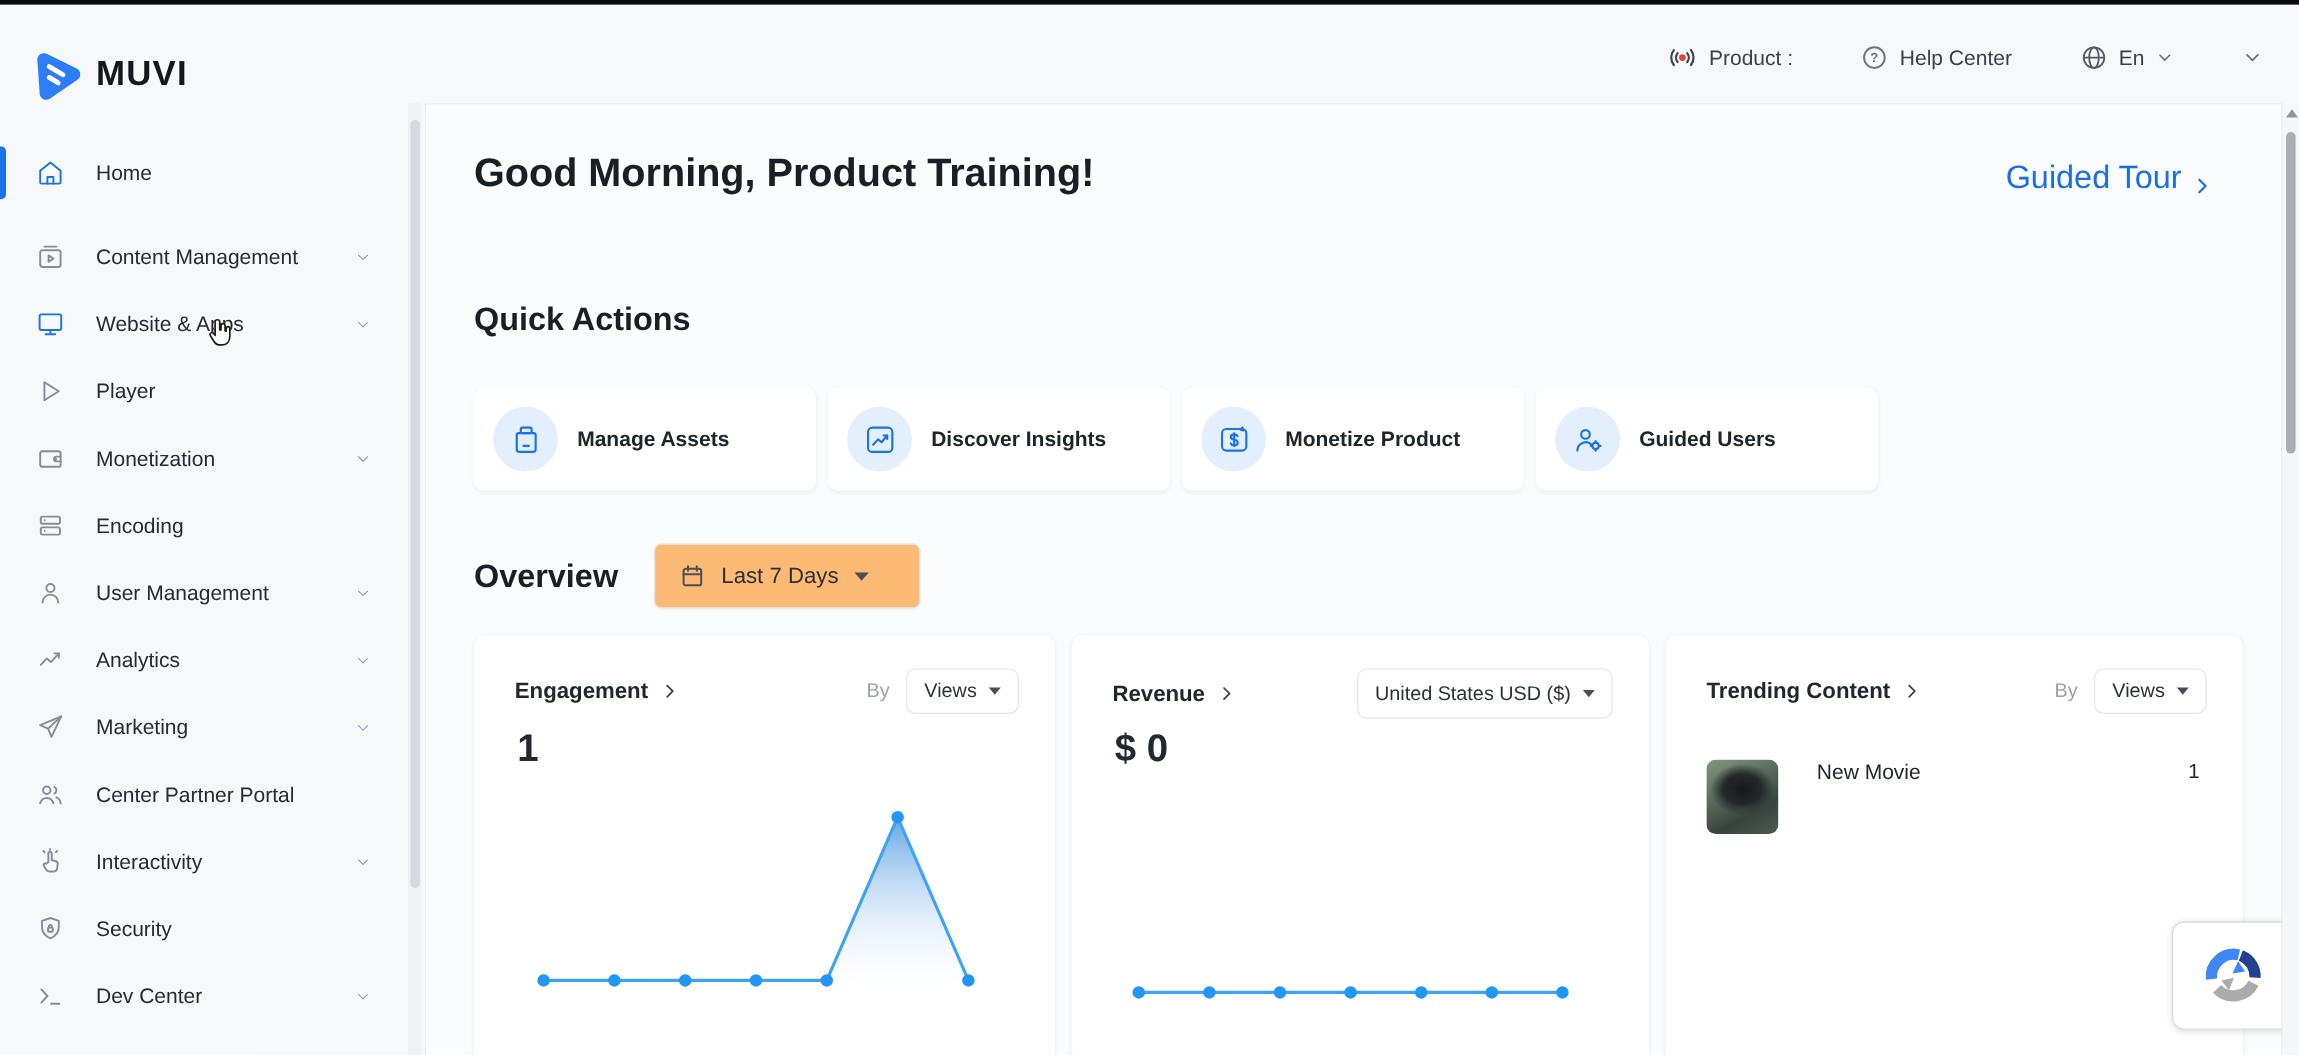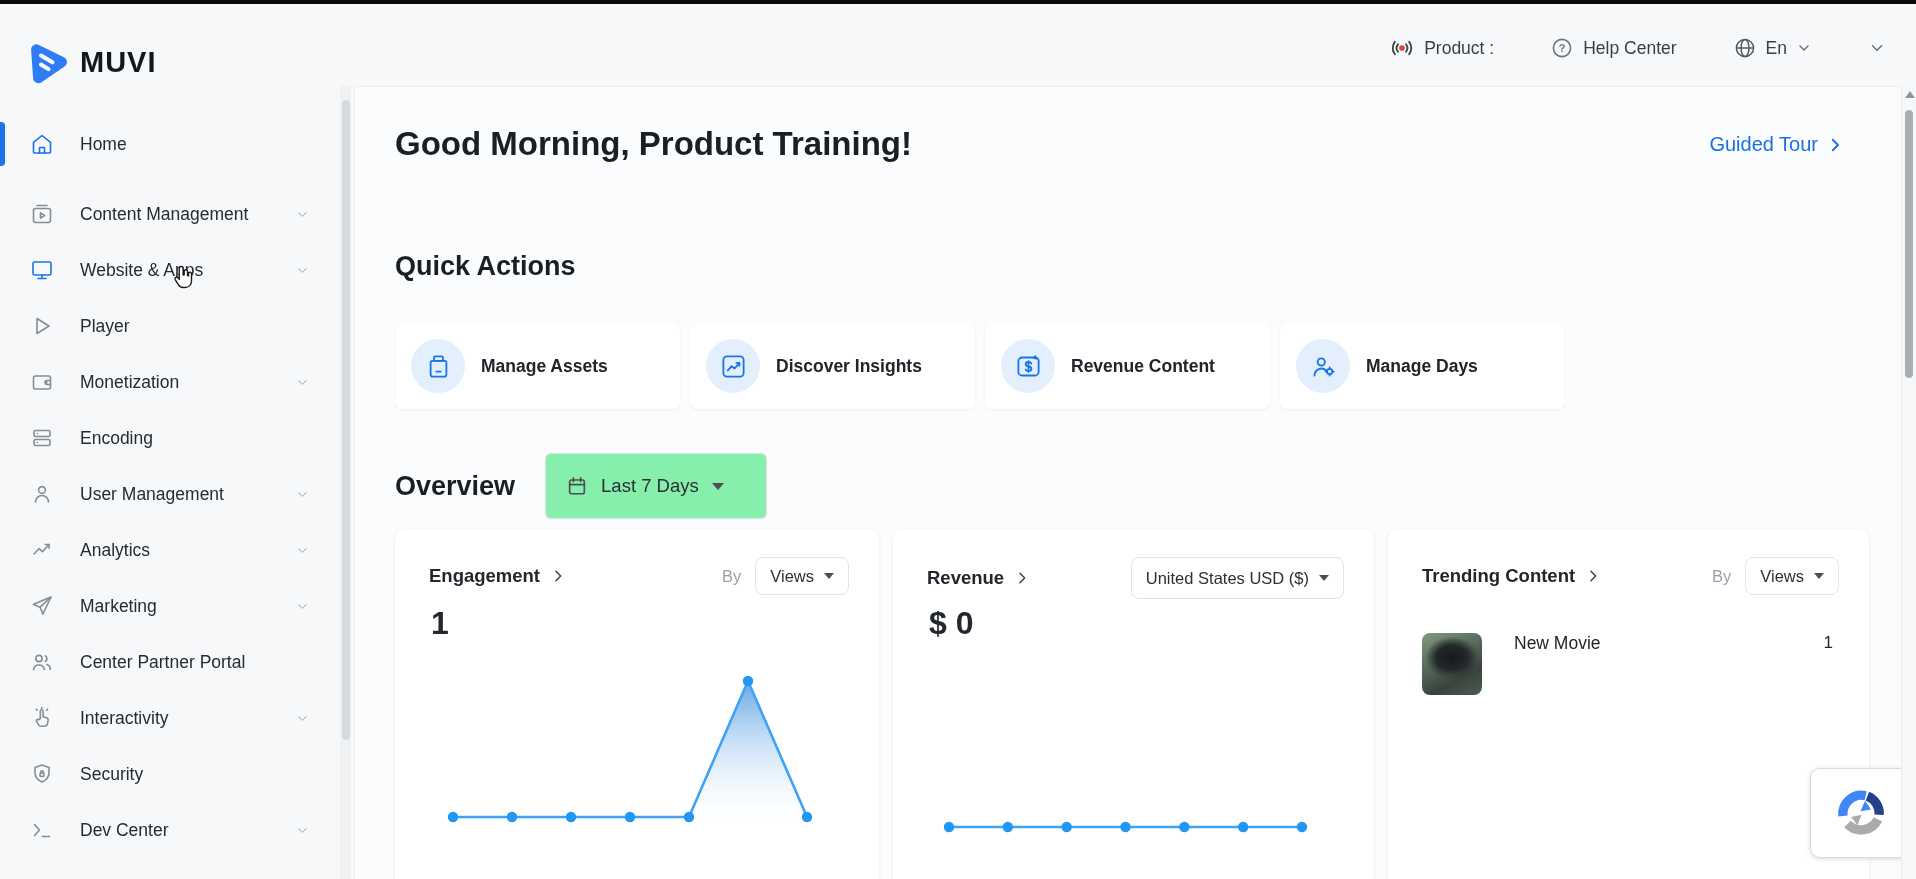--- a/index.html
+++ b/index.html
@@ -31,31 +31,31 @@
   .side-label{margin-left:26px;flex:1;}
   .side-chev{width:16px;display:flex;justify-content:center;margin-right:10px;}
   .side-chev svg{stroke:#9aa0a8;}
   
   .side-scroll-track{position:absolute;left:340px;top:0px;width:11px;height:793px;background:#f0f1f3;}
   .side-scroll-thumb{position:absolute;left:1.5px;top:14px;width:8px;height:640px;background:#d6d9dd;border-radius:4px;}
 
   
   .main{position:absolute;left:354px;top:86px;width:1548px;height:793px;background:#fbfcfe;border-left:1px solid #ececee;border-top:1px solid #eceef0;}
   .greeting{position:absolute;left:40px;top:38px;font-size:33px;font-weight:700;color:#1b1e24;}
-  .guided-tour{position:absolute;right:58px;top:46px;display:flex;align-items:center;gap:8px;color:#1a6fe8;font-size:20px;font-weight:500;cursor:pointer;}
+  .guided-tour{position:absolute;right:58px;top:46px;display:flex;align-items:flex-end;gap:8px;color:#1a6fe8;font-size:27px;font-weight:500;cursor:pointer;}
   .section-title{font-size:27px;font-weight:700;color:#1b1e24;}
   .qa-title{position:absolute;left:40px;top:164px;}
   .qa-row{position:absolute;left:40px;top:236px;display:flex;gap:10px;}
   .qa-card{width:285px;height:86px;background:#ffffff;border-radius:8px;box-shadow:0 1px 3px rgba(20,30,50,0.06);display:flex;align-items:center;padding-left:16px;gap:16px;cursor:pointer;}
   .qa-circle{width:54px;height:54px;border-radius:50%;background:#e3effc;display:flex;align-items:center;justify-content:center;flex:none;}
   .qa-circle svg{stroke:#1a73e8;}
   .qa-label{font-size:17.5px;font-weight:600;color:#20242b;}
 
   .ov-head{position:absolute;left:40px;top:366px;display:flex;align-items:center;gap:30px;}
-  .range-btn{height:66px;min-width:222px;background:#86efac;border:1px solid #e1e4e9;border-radius:6px;display:flex;align-items:center;gap:13px;padding:0 20px;font-size:18.5px;font-weight:500;color:#2b3037;cursor:pointer;box-shadow:0 1px 2px rgba(0,0,0,0.04);}
+  .range-btn{height:54px;min-width:222px;background:#fdba74;border:1px solid #e1e4e9;border-radius:6px;display:flex;align-items:center;gap:13px;padding:0 20px;font-size:18.5px;font-weight:500;color:#2b3037;cursor:pointer;box-shadow:0 1px 2px rgba(0,0,0,0.04);}
   .caret{width:0;height:0;border-left:6px solid transparent;border-right:6px solid transparent;border-top:7px solid #4a4f57;display:inline-block;}
 
   .cards-row{position:absolute;left:40px;top:442px;display:flex;gap:14px;}
   .ov-card{width:484px;height:420px;background:#fff;border-radius:10px;box-shadow:0 1px 4px rgba(20,30,50,0.07);position:relative;}
   .ov-card.mid{width:481px;} .ov-card.right{width:481px;}
   .card-head{position:absolute;left:34px;right:30px;top:28px;display:flex;align-items:center;}
   .card-title{display:flex;align-items:center;gap:10px;font-size:18.5px;font-weight:600;color:#22262d;cursor:pointer;}
   .card-head-right{margin-left:auto;display:flex;align-items:center;gap:14px;}
   .by-label{color:#9aa1ab;font-size:16.5px;}
   .mini-select{height:38px;background:#fff;border:1px solid #e1e4e9;border-radius:8px;display:flex;align-items:center;gap:10px;padding:0 14px;font-size:16.5px;color:#2b3037;font-weight:500;cursor:pointer;}
@@ -359,32 +359,32 @@
           <span class="qa-label">Discover Insights</span>
         </div>
         <div class="qa-card">
           <span class="qa-circle">
             <svg width="27" height="27" viewBox="0 0 24 24" fill="none" stroke="currentColor" stroke-width="1.6" stroke-linecap="round" stroke-linejoin="round">
               <rect x="3" y="4" width="18" height="16" rx="3.2"></rect>
               <path d="M12 7.2v9.6M14.5 9.3c-.5-.9-1.4-1.3-2.5-1.3-1.4 0-2.5.8-2.5 2s1 1.8 2.5 2c1.6.2 2.6.9 2.6 2.1 0 1.2-1.1 2-2.6 2-1.1 0-2.1-.5-2.5-1.4"></path>
               <path d="M16.8 4.5l1.4-1.7M16.8 4.5l2.1.5"></path>
             </svg>
           </span>
-          <span class="qa-label">Revenue Content</span>
+          <span class="qa-label">Monetize Product</span>
         </div>
         <div class="qa-card">
           <span class="qa-circle">
             <svg width="27" height="27" viewBox="0 0 24 24" fill="none" stroke="currentColor" stroke-width="1.6" stroke-linecap="round" stroke-linejoin="round">
               <circle cx="10" cy="8" r="3.2"></circle>
               <path d="M4 20a6.2 6.2 0 0 1 10.5-4.4"></path>
               <circle cx="17.5" cy="16.5" r="2.4"></circle>
               <path d="M17.5 12.9v1.2M17.5 18.9v1.2M21.1 16.5h-1.2M15.1 16.5h-1.2"></path>
             </svg>
           </span>
-          <span class="qa-label">Manage Days</span>
+          <span class="qa-label">Guided Users</span>
         </div>
       </div>
 
     <div class="ov-head">
       <div class="section-title">Overview</div>
       <div class="range-btn">
         <span class="icon">
           <svg width="22" height="22" viewBox="0 0 24 24" fill="none" stroke="#4a4f57" stroke-width="1.8" stroke-linecap="round">
             <rect x="4" y="5.5" width="16" height="15" rx="2"></rect>
               <path d="M4 10.5h16M8 3.2v4M16 3.2v4"></path>

